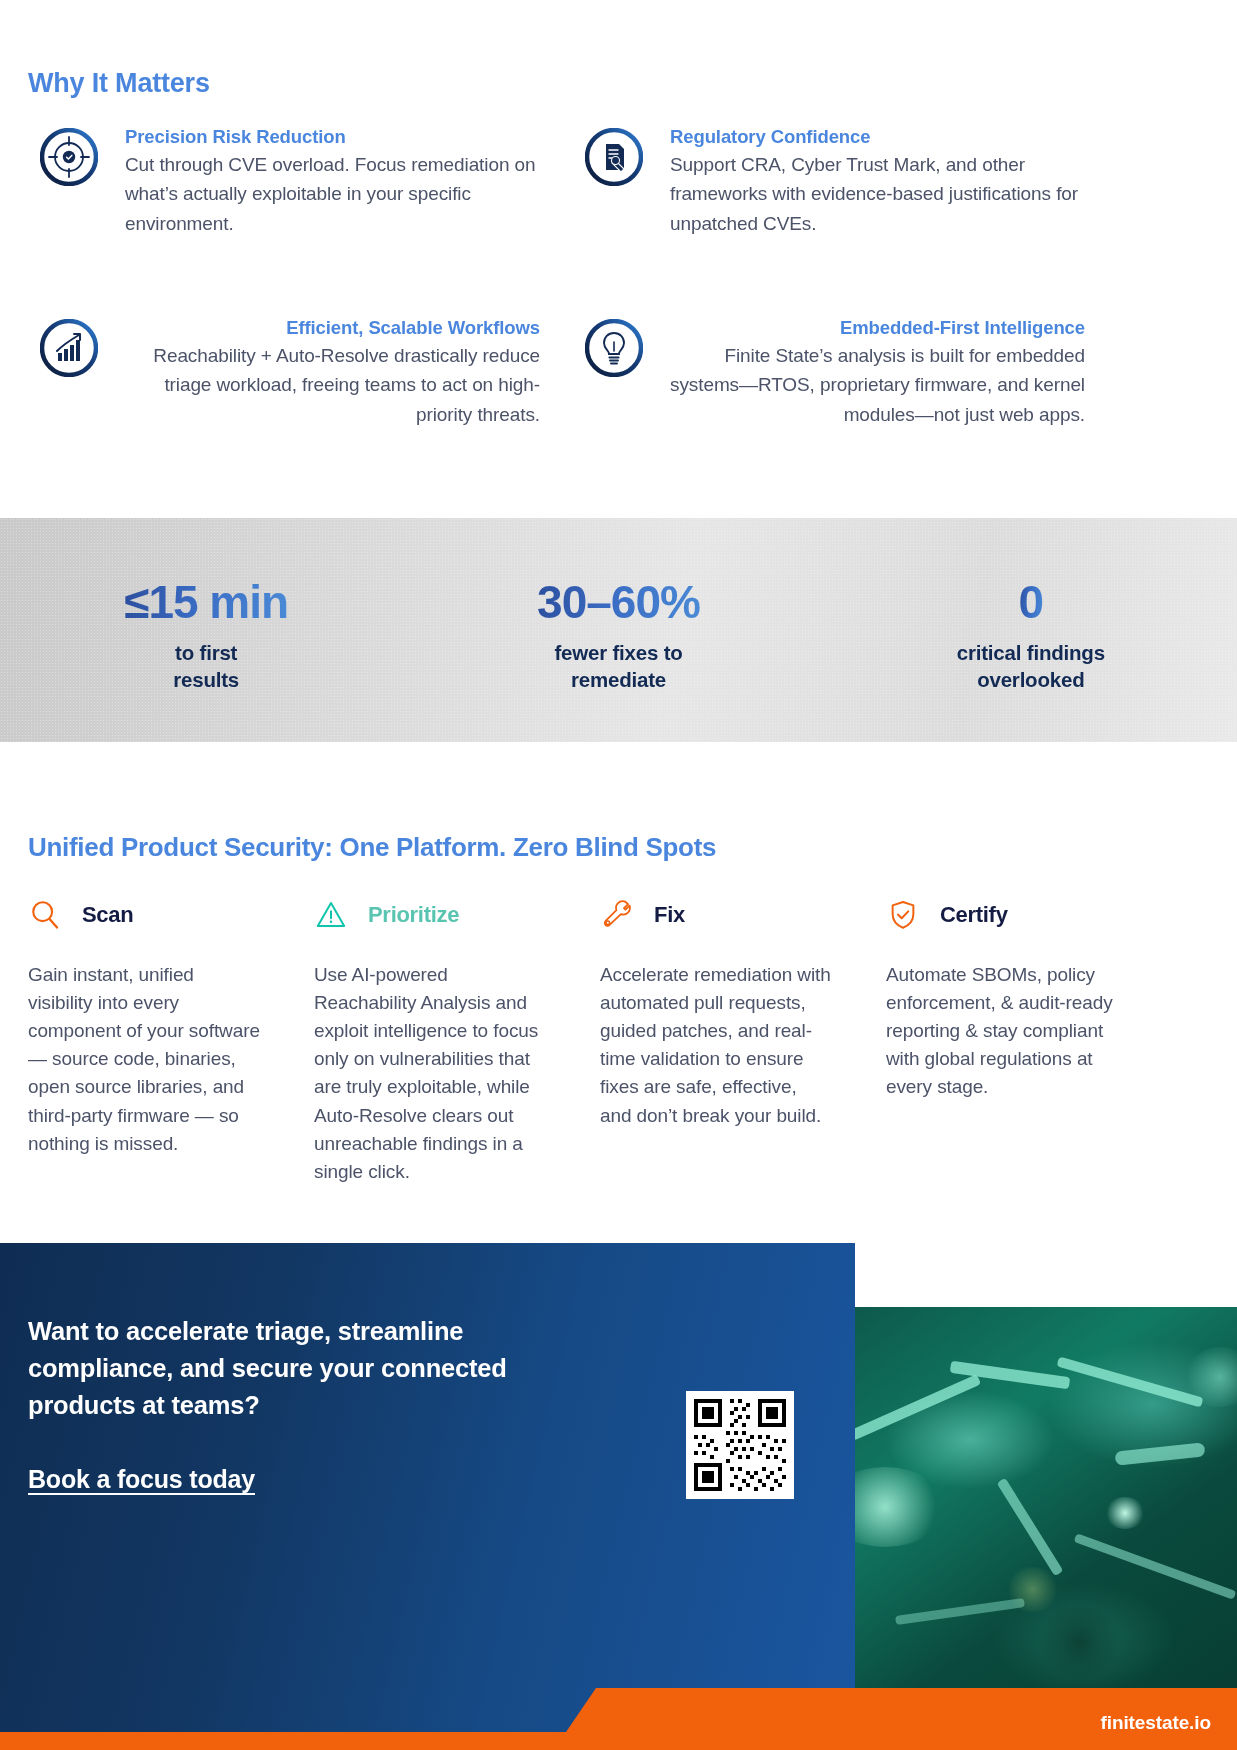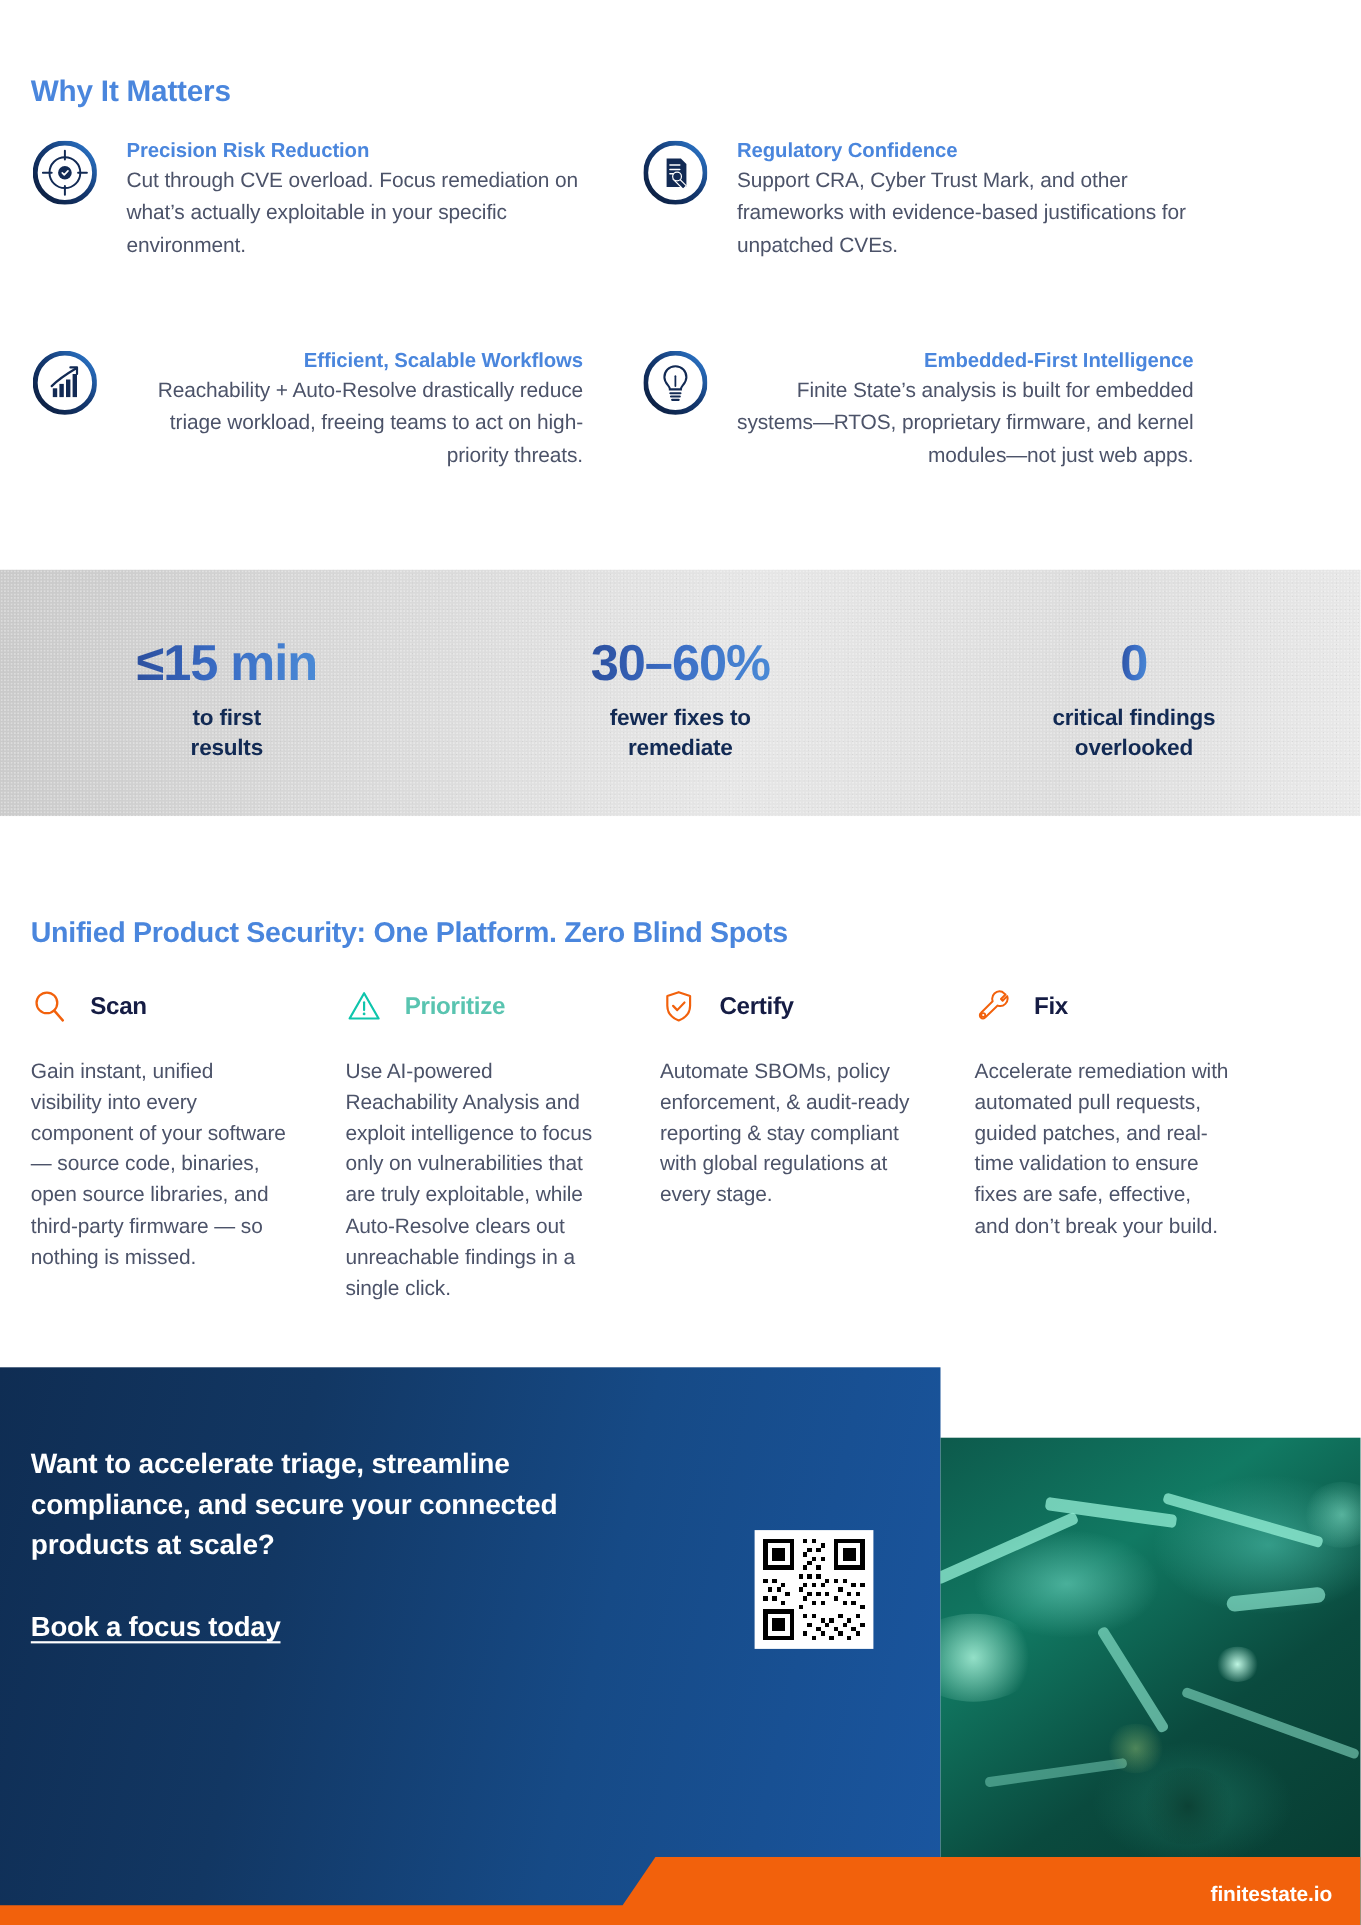--- a/index.html
+++ b/index.html
@@ -11,21 +11,21 @@
   }
 
   
   .why-section{position:absolute;left:0;top:0;width:1237px;height:518px;background:#fff;}
   .why-title{
     position:absolute;left:28px;top:46px;
     font-size:27px;font-weight:bold;color:#4a86dd;letter-spacing:-0.2px;
   }
   .why-grid{position:absolute;left:28px;top:125px;width:1180px;}
   .why-item{position:absolute;display:flex;align-items:flex-start;}
-  .why-item.c1{left:2px;}
+  .why-item.c1{left:12px;}
   .why-item.c2{left:557px;}
   .why-item.r1{top:0px;}
   .why-item.r2{top:191px;text-align:right;}
   .why-icon{width:58px;height:58px;flex:0 0 58px;margin-top:3px;}
   .why-text{margin-left:27px;width:415px;}
   .why-h{
     font-size:18.5px;font-weight:bold;color:#4a86dd;line-height:1.28;
     margin-bottom:1px;letter-spacing:-0.1px;
   }
   .why-p{
@@ -274,47 +274,47 @@
         </span>
         <span class="pillar-name" style="color:#59c4b0">Prioritize</span>
       </div>
       <div class="pillar-body">Use AI-powered Reachability Analysis and exploit intelligence to focus only on vulnerabilities that are truly exploitable, while Auto-Resolve clears out unreachable findings in a single click.</div>
     </div>
 
     <div class="pillar">
       <div class="pillar-head">
         <span class="pillar-ico">
           <svg viewBox="0 0 34 34" width="32" height="32">
+            <path d="M28.8 5.4l-4.4 4.4 1.6 1.6 4.4-4.4a7.2 7.2 0 0 1-9.2 9.1L9.4 27.3a3 3 0 1 1-4.2-4.2L16.4 11.9a7.2 7.2 0 0 1 9.1-9.2z" fill="none" stroke="#f2610c" stroke-width="1.9" stroke-linejoin="round"></path>
+            <circle cx="7.3" cy="25.2" r="1.9" fill="none" stroke="#f2610c" stroke-width="1.7"></circle>
+          </svg>
+        </span>
+        <span class="pillar-name" style="color:#151c44">Fix</span>
+      </div>
+      <div class="pillar-body">Accelerate remediation with automated pull requests, guided patches, and real-time validation to ensure fixes are safe, effective, and don’t break your build.</div>
+    </div>
+
+    <div class="pillar">
+      <div class="pillar-head">
+        <span class="pillar-ico">
+          <svg viewBox="0 0 34 34" width="32" height="32">
             <path d="M17 3.2l11 3.6v9.5c0 7-4.8 11.8-11 14.2-6.2-2.4-11-7.2-11-14.2V6.8z" fill="none" stroke="#f2610c" stroke-width="2.1" stroke-linejoin="round"></path>
             <path d="M11.6 16.4l4 4.1 7-7.4" fill="none" stroke="#f2610c" stroke-width="2.1" stroke-linecap="round" stroke-linejoin="round"></path>
           </svg>
         </span>
         <span class="pillar-name" style="color:#151c44">Certify</span>
       </div>
       <div class="pillar-body">Automate SBOMs, policy enforcement, &amp; audit-ready reporting &amp; stay compliant with global regulations at every stage.</div>
     </div>
 
-    <div class="pillar">
-      <div class="pillar-head">
-        <span class="pillar-ico">
-          <svg viewBox="0 0 34 34" width="32" height="32">
-            <path d="M28.8 5.4l-4.4 4.4 1.6 1.6 4.4-4.4a7.2 7.2 0 0 1-9.2 9.1L9.4 27.3a3 3 0 1 1-4.2-4.2L16.4 11.9a7.2 7.2 0 0 1 9.1-9.2z" fill="none" stroke="#f2610c" stroke-width="1.9" stroke-linejoin="round"></path>
-            <circle cx="7.3" cy="25.2" r="1.9" fill="none" stroke="#f2610c" stroke-width="1.7"></circle>
-          </svg>
-        </span>
-        <span class="pillar-name" style="color:#151c44">Fix</span>
-      </div>
-      <div class="pillar-body">Accelerate remediation with automated pull requests, guided patches, and real-time validation to ensure fixes are safe, effective, and don’t break your build.</div>
-    </div>
-
   </div>
 </section>
 
 <section class="cta">
-  <div class="cta-head">Want to accelerate triage, streamline compliance, and secure your connected products at scale?</div>
+  <div class="cta-head">Want to accelerate triage, streamline compliance, and secure your connected products at teams?</div>
   <a class="cta-link" href="#">Book a focus today</a>
 </section>
 
 <div class="qr">
   <svg width="100" height="100" viewBox="0 0 25 25" shape-rendering="crispEdges">
     <rect width="25" height="25" fill="#fff"></rect>
     <g fill="#000">
       <rect x="1" y="1" width="7" height="1"></rect>
         <rect x="1" y="7" width="7" height="1"></rect>
       <rect x="1" y="1" width="1" height="7"></rect>

